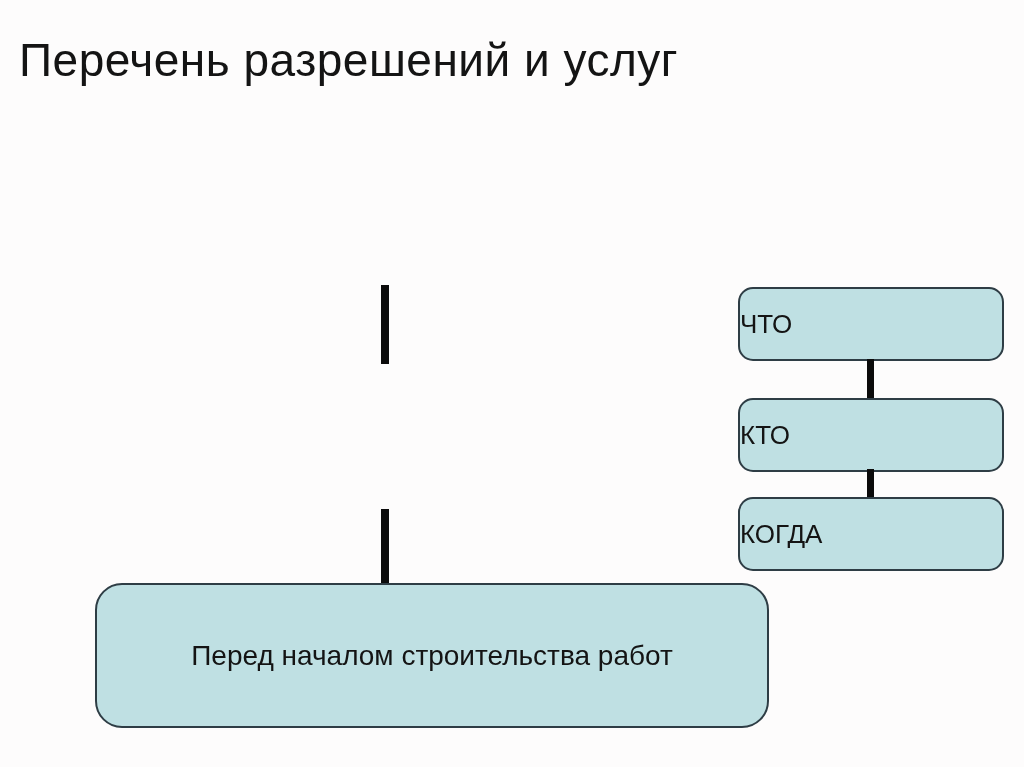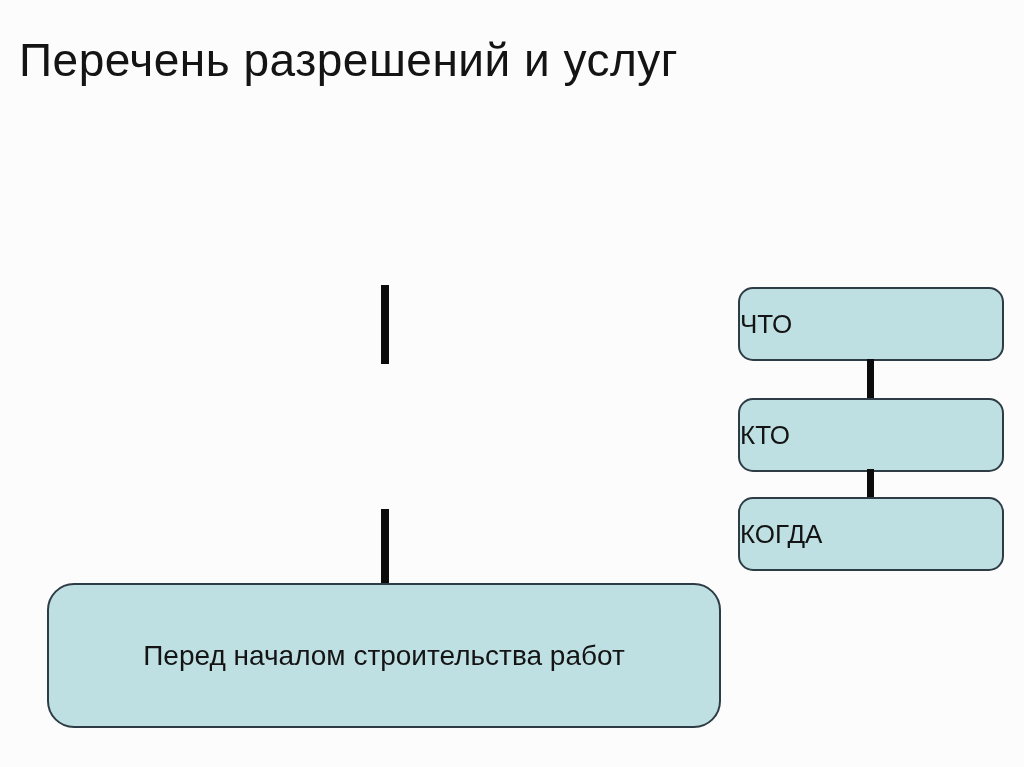--- a/index.html
+++ b/index.html
@@ -44,21 +44,21 @@
     flex-direction: column;
     align-items: center;
     justify-content: center;
     text-align: center;
     font-size: 28px;
     line-height: 1.55;
     color: var(--text);
   }
   .box-act      { top: 138px; height: 148px; }
   .box-customer { top: 362px; height: 148px; }
-  .box-before   { top: 583px; height: 145px; }
+  .box-before   { top: 583px; height: 145px; margin-left: 48px; }
   .smallbox {
     position: absolute;
     left: 738px;
     width: 266px;
     height: 74px;
     background: var(--box-fill);
     border: 2px solid var(--box-border);
     border-radius: 15px;
     display: flex;
     align-items: center;

